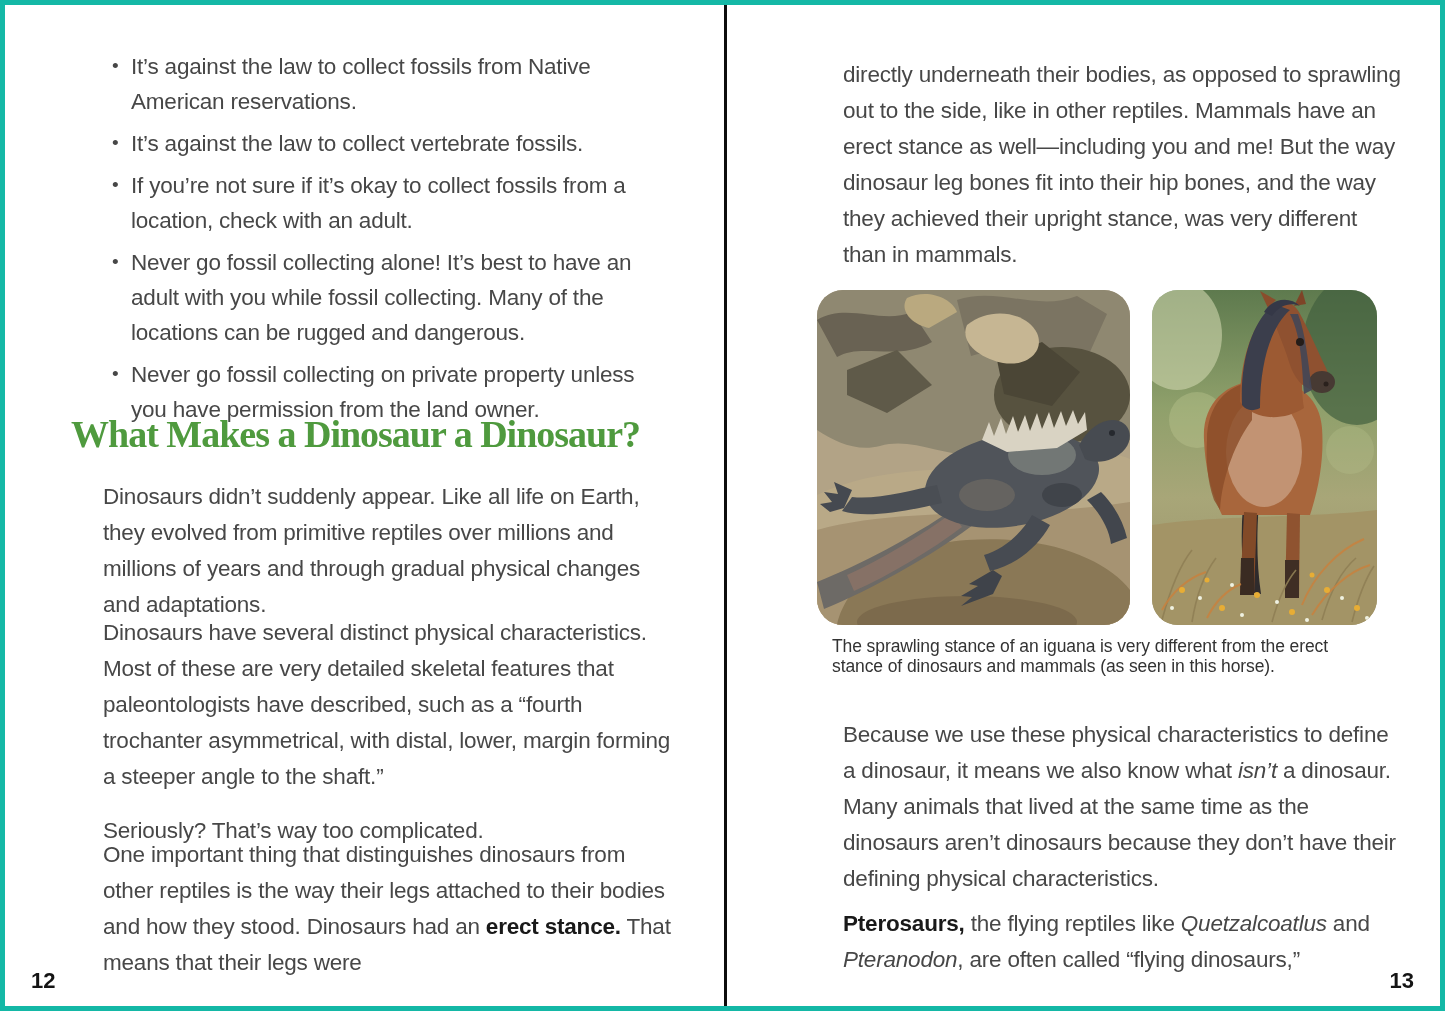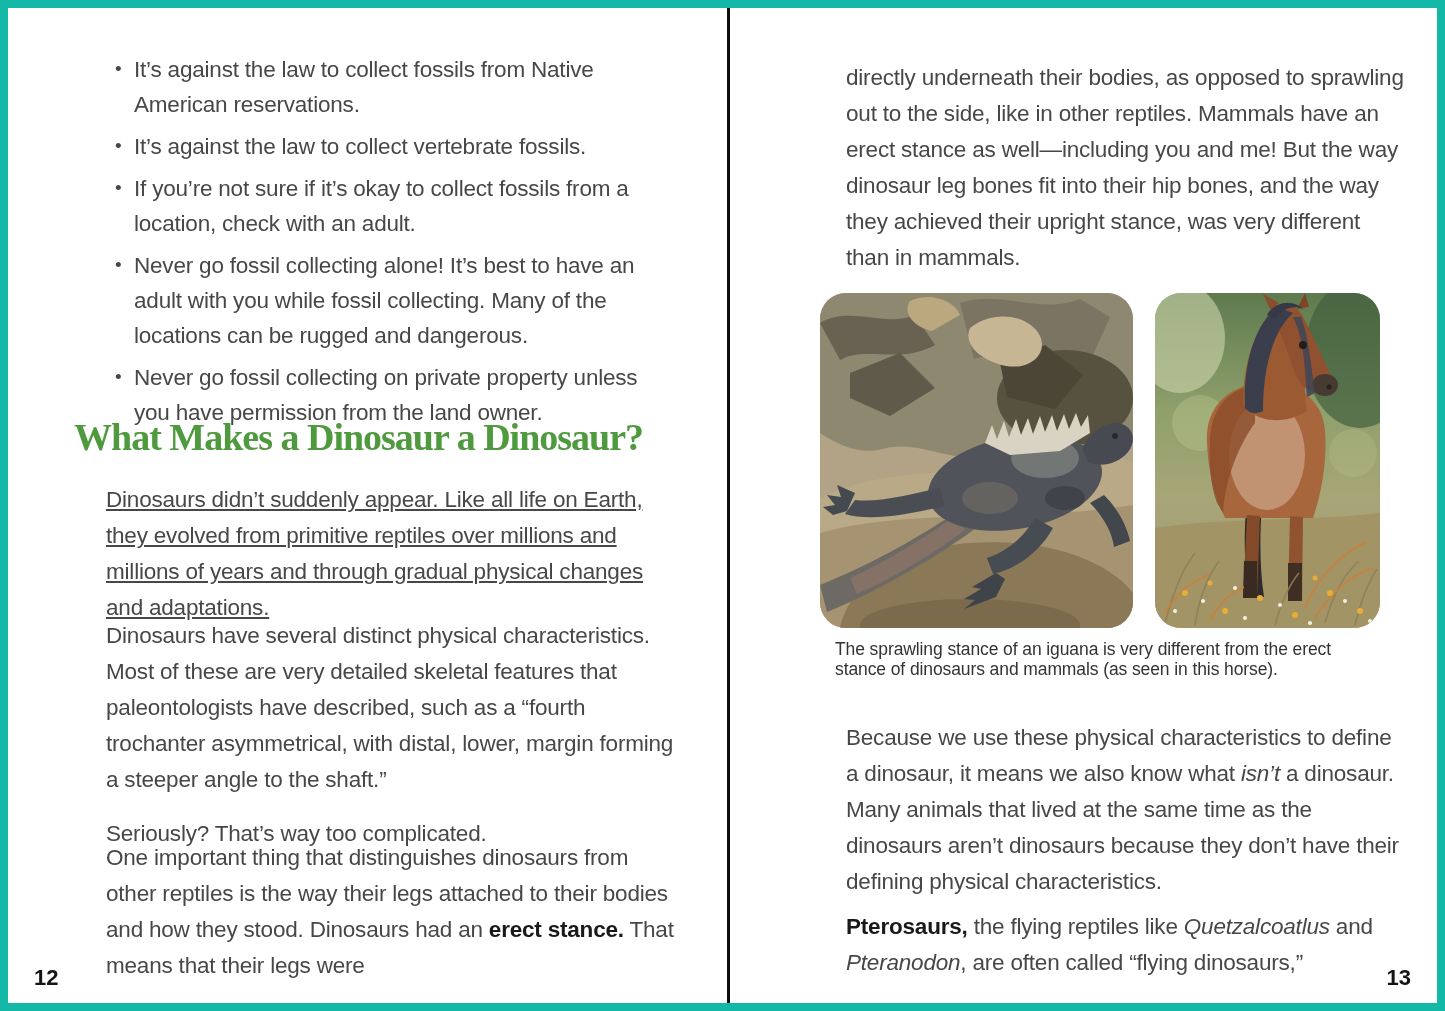--- a/index.html
+++ b/index.html
@@ -1,20 +1,20 @@
 <!DOCTYPE html>
 <html><head>
 <meta charset="utf-8">
 <style>
   html,body{margin:0;padding:0;background:#ffffff;}
   #spread{
     position:relative;
     width:1445px;height:1011px;
     box-sizing:border-box;
-    border:8px solid #14b8a6;
+    border:5px solid #14b8a6;
     background:#ffffff;
     font-family:"Liberation Sans", sans-serif;
     overflow:hidden;
   }
   #gutter{
     position:absolute;left:719px;top:0;bottom:0;width:3px;
     background:#0d0d0d;
   }
   .body-text{
     position:absolute;
@@ -35,21 +35,21 @@
   #bullet-list li::before{
     content:"•";position:absolute;left:3px;top:-1px;
     font-size:19px;color:#474747;
   }
   #section-heading{
     position:absolute;left:66px;top:407px;margin:0;
     font-family:Liberation Serif, serif;
     font-size:38px;font-weight:bold;letter-spacing:-1px;
     color:#4f9a3e;
   }
-  #lp1{left:90px;top:466px;width:570px;text-decoration:underline;}
+  #lp1{left:90px;top:466px;width:570px;}
   #lp2{left:90px;top:602px;width:570px;}
   #lp3{left:90px;top:800px;width:570px;}
   #lp4{left:90px;top:824px;width:570px;}
   #rp1{left:830px;top:44px;width:558px;}
   #rp2{left:830px;top:704px;width:558px;}
   #rp3{left:830px;top:893px;width:558px;}
   .page-number{
     position:absolute;bottom:12px;
     font-size:22px;font-weight:bold;color:#141414;letter-spacing:0;text-align:right;
   }

